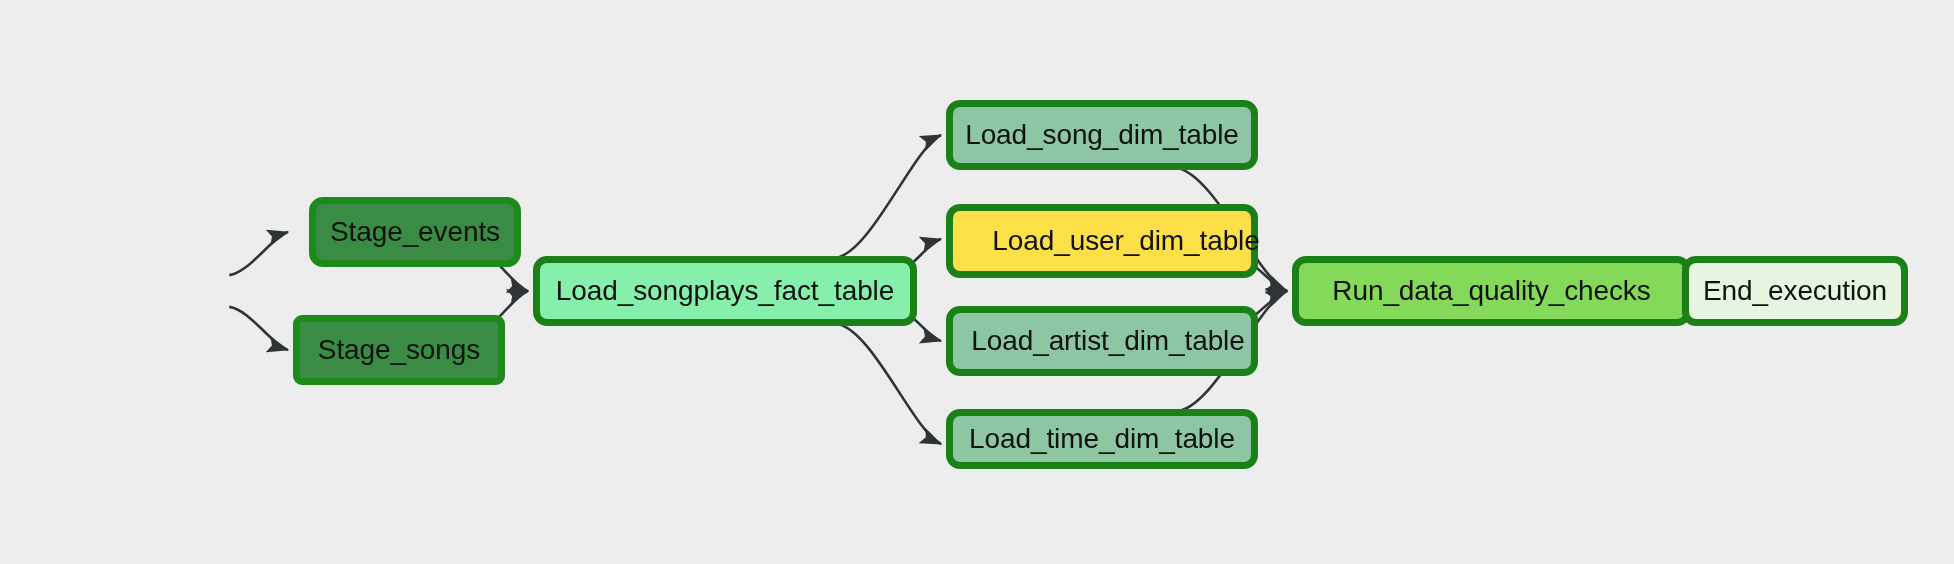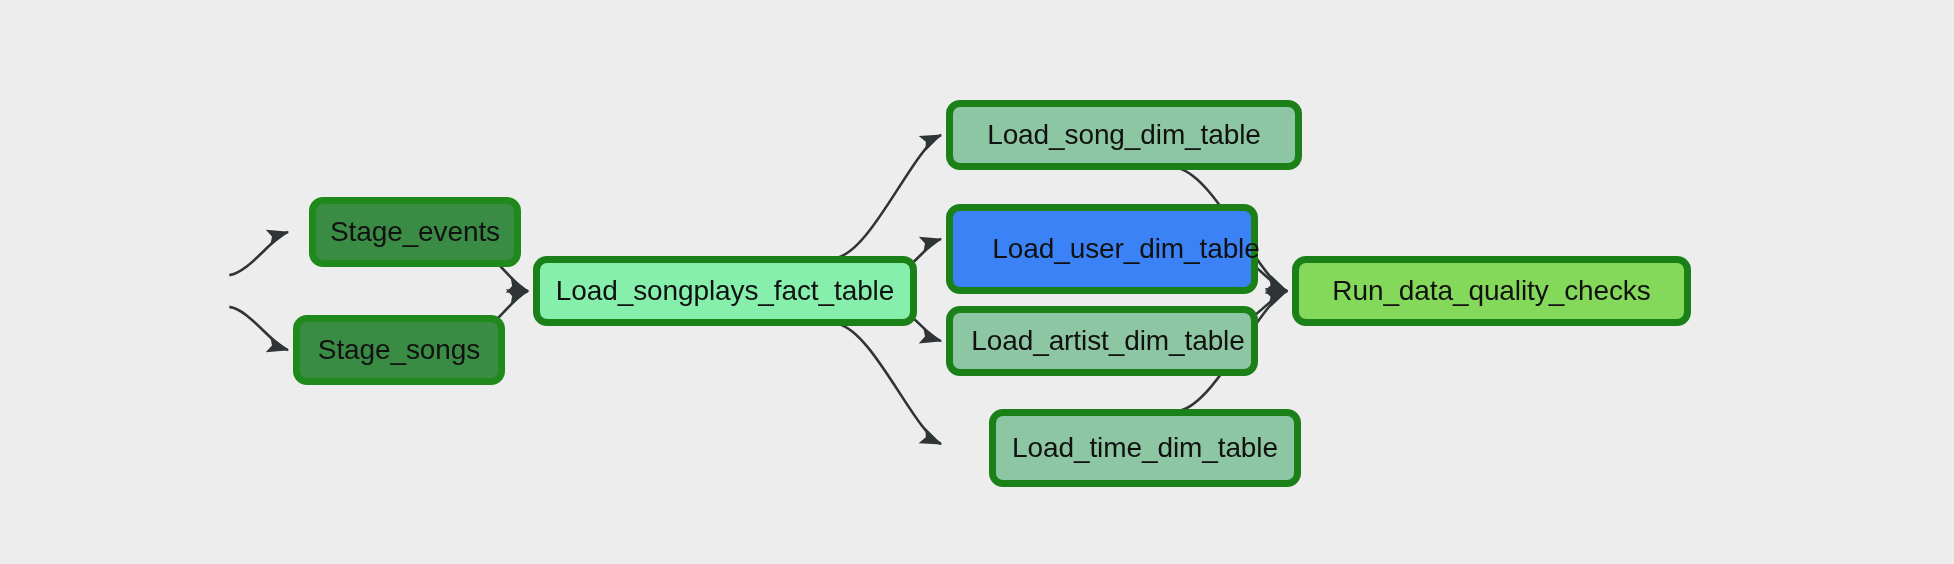--- a/index.html
+++ b/index.html
@@ -70,42 +70,45 @@
         <path d="M1178.44,411 C1215.3504,404.88 1258.7744,303 1287,291"></path>
         <path d="M1655,291 L1677,291"></path>
       </g>
   </svg>
 
 
   <div class="node" style="left: 309px; top: 197px; width: 212px; height: 70px; background: rgb(58, 140, 68); border-color: rgb(31, 138, 27);">
     <span class="node-label">Stage_events</span>
   </div>
 
-  <div class="node" style="left: 293px; top: 315px; width: 212px; height: 70px; background: rgb(58, 140, 68); border-color: rgb(31, 138, 27);">
+  <div class="node" style="left: 293px; top: 315px; width: 212px; height: 70px; background: rgb(58, 140, 68); border-color: rgb(31, 138, 27); border-radius: 9px;">
     <span class="node-label">Stage_songs</span>
   </div>
 
   <div class="node" style="left: 533px; top: 256px; width: 384px; height: 70px; background: #86efac; border-color: rgb(26, 128, 23);">
     <span class="node-label">Load_songplays_fact_table</span>
   </div>
 
-  <div class="node" style="left: 946px; top: 100px; width: 356px; height: 70px; background: rgb(140, 198, 162); border-color: rgb(26, 128, 23);">
+  <div class="node" style="left: 946px; top: 100px; width: 312px; height: 70px; background: rgb(140, 198, 162); border-color: rgb(26, 128, 23);">
     <span class="node-label">Load_song_dim_table</span>
   </div>
 
-  <div class="node" style="left: 946px; top: 204px; width: 312px; height: 90px; background: #3b82f6; border-color: rgb(26, 128, 23); padding-left: 48px;">
+  <div class="node" style="left: 946px; top: 204px; width: 312px; height: 74px; background: #fde047; border-color: rgb(26, 128, 23); padding-left: 48px;">
     <span class="node-label">Load_user_dim_table</span>
   </div>
 
   <div class="node" style="left: 946px; top: 306px; width: 312px; height: 70px; background: rgb(140, 198, 162); border-color: rgb(26, 128, 23); padding-left: 12px;">
     <span class="node-label">Load_artist_dim_table</span>
   </div>
 
-  <div class="node" style="left: 946px; top: 409px; width: 312px; height: 78px; background: rgb(140, 198, 162); border-color: rgb(26, 128, 23); margin-left: 43px;">
+  <div class="node" style="left: 946px; top: 409px; width: 312px; height: 60px; background: rgb(140, 198, 162); border-color: rgb(26, 128, 23);">
     <span class="node-label">Load_time_dim_table</span>
   </div>
 
   <div class="node" style="left: 1292px; top: 256px; width: 399px; height: 70px; background: rgb(132, 217, 90); border-color: rgb(26, 128, 23);">
     <span class="node-label">Run_data_quality_checks</span>
   </div>
 
+  <div class="node" style="left: 1682px; top: 256px; width: 226px; height: 70px; background: rgb(229, 245, 224); border-color: rgb(26, 128, 23);">
+    <span class="node-label">End_execution</span>
+  </div>
 
 </div>
 
 </body></html>

